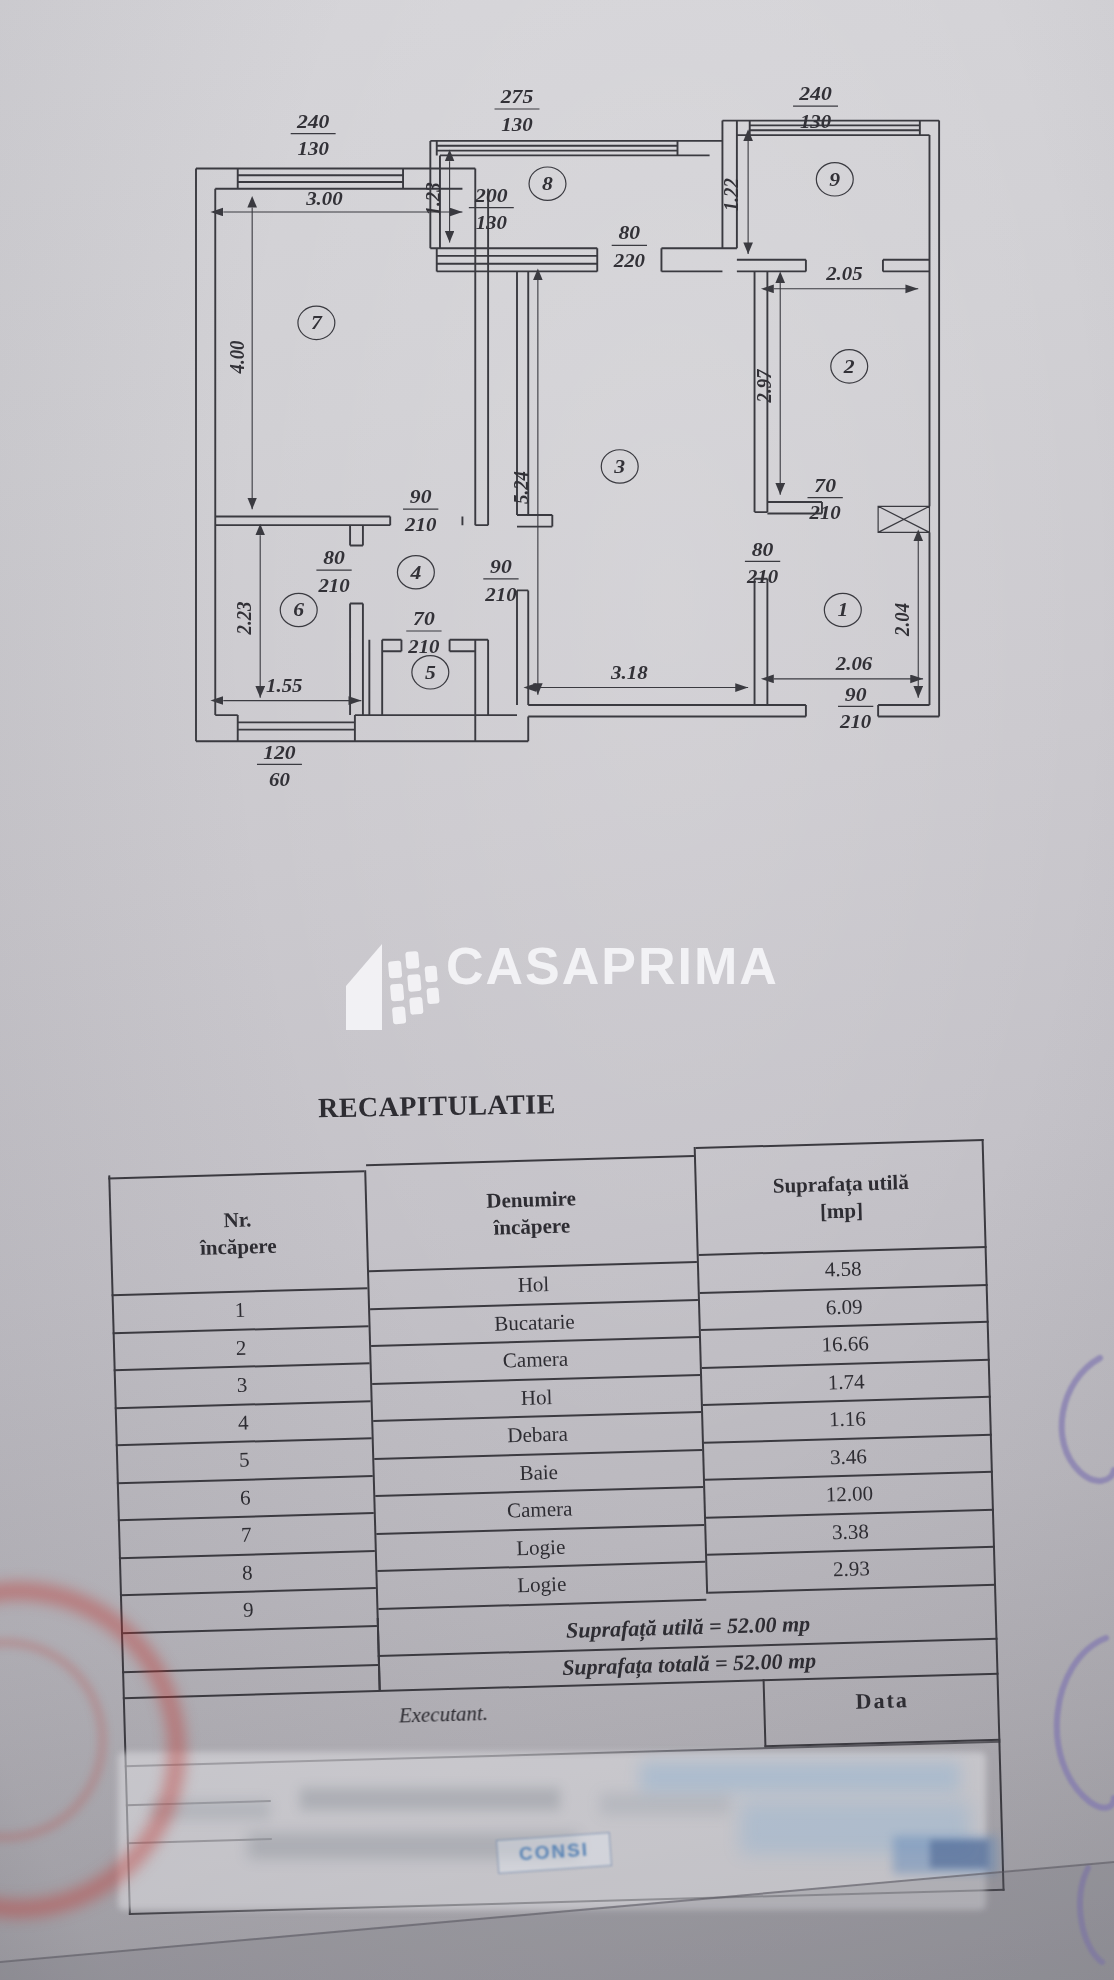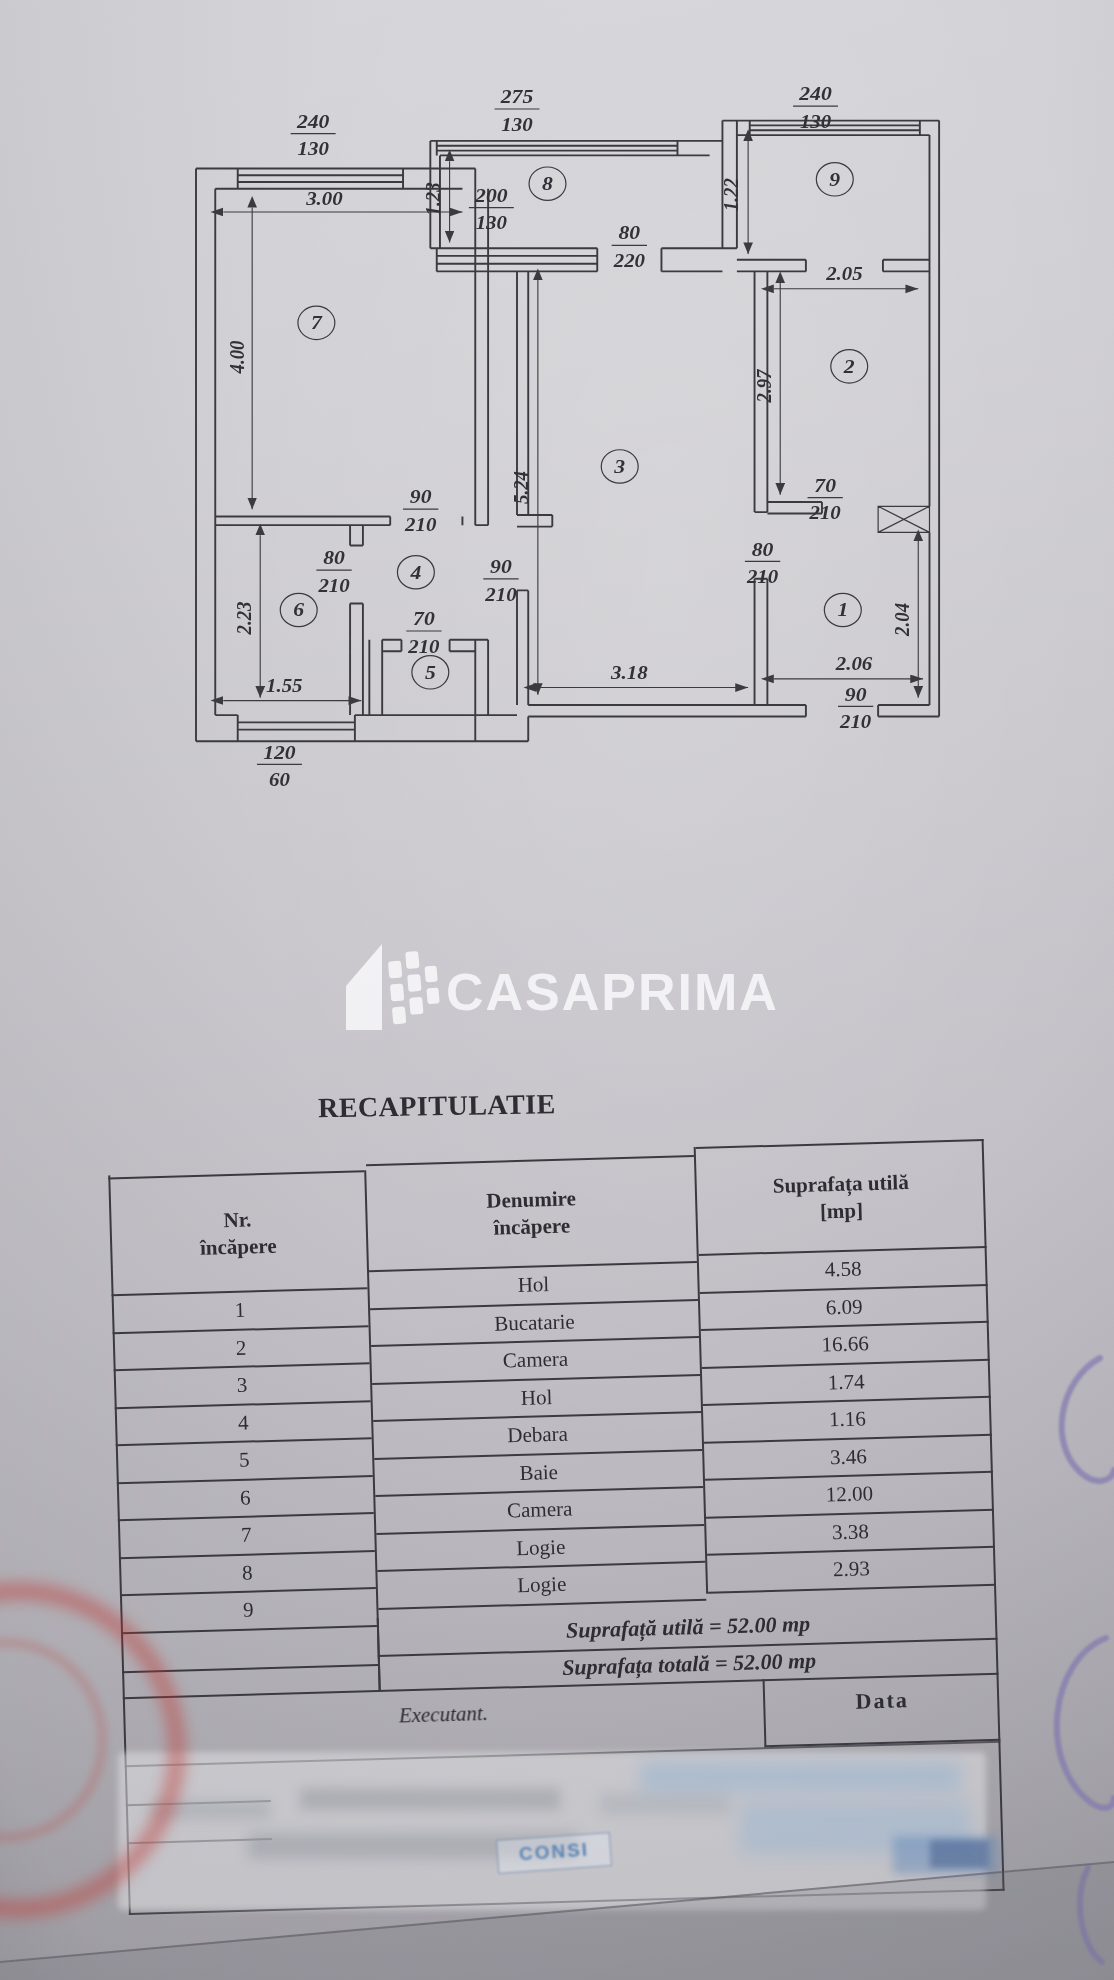--- a/index.html
+++ b/index.html
@@ -15,21 +15,21 @@
   
   #plan-svg{position:absolute;left:0;top:0;}
   .wall{stroke:#3a3a40;stroke-width:1.9;fill:none;vector-effect:non-scaling-stroke;}
   .thin{stroke:#3a3a40;stroke-width:1.2;fill:none;vector-effect:non-scaling-stroke;}
   .dimline{stroke:#3a3a40;stroke-width:1.1;fill:none;vector-effect:non-scaling-stroke;}
   .plan-text{font-family:"Liberation Serif","DejaVu Serif",serif;font-style:italic;font-weight:600;fill:#323137;}
   .room-circ{stroke:#3a3a40;stroke-width:1.2;fill:none;vector-effect:non-scaling-stroke;}
 
   
   #logo{position:absolute;left:338px;top:930px;width:470px;height:112px;}
-  #logo-text{position:absolute;left:108px;top:32px;font-family:"Liberation Sans","DejaVu Sans",sans-serif;
+  #logo-text{position:absolute;left:108px;top:6px;font-family:"Liberation Sans","DejaVu Sans",sans-serif;
     font-weight:bold;font-size:52px;letter-spacing:2px;color:rgba(250,250,252,0.82);}
 
   
   #recap-title{position:absolute;left:318px;top:1090px;width:260px;font-size:28px;font-weight:bold;
     letter-spacing:0.5px;transform:rotate(-1deg);}
 
   
   #table-wrap{position:absolute;left:112px;top:1156px;width:876px;height:752px;
     transform:rotate(-1.6deg);transform-origin:30% 20%;}
   #tbl-left-border{position:absolute;left:0;top:12px;bottom:0;width:0;border-left:2px solid #3b3a40;}

